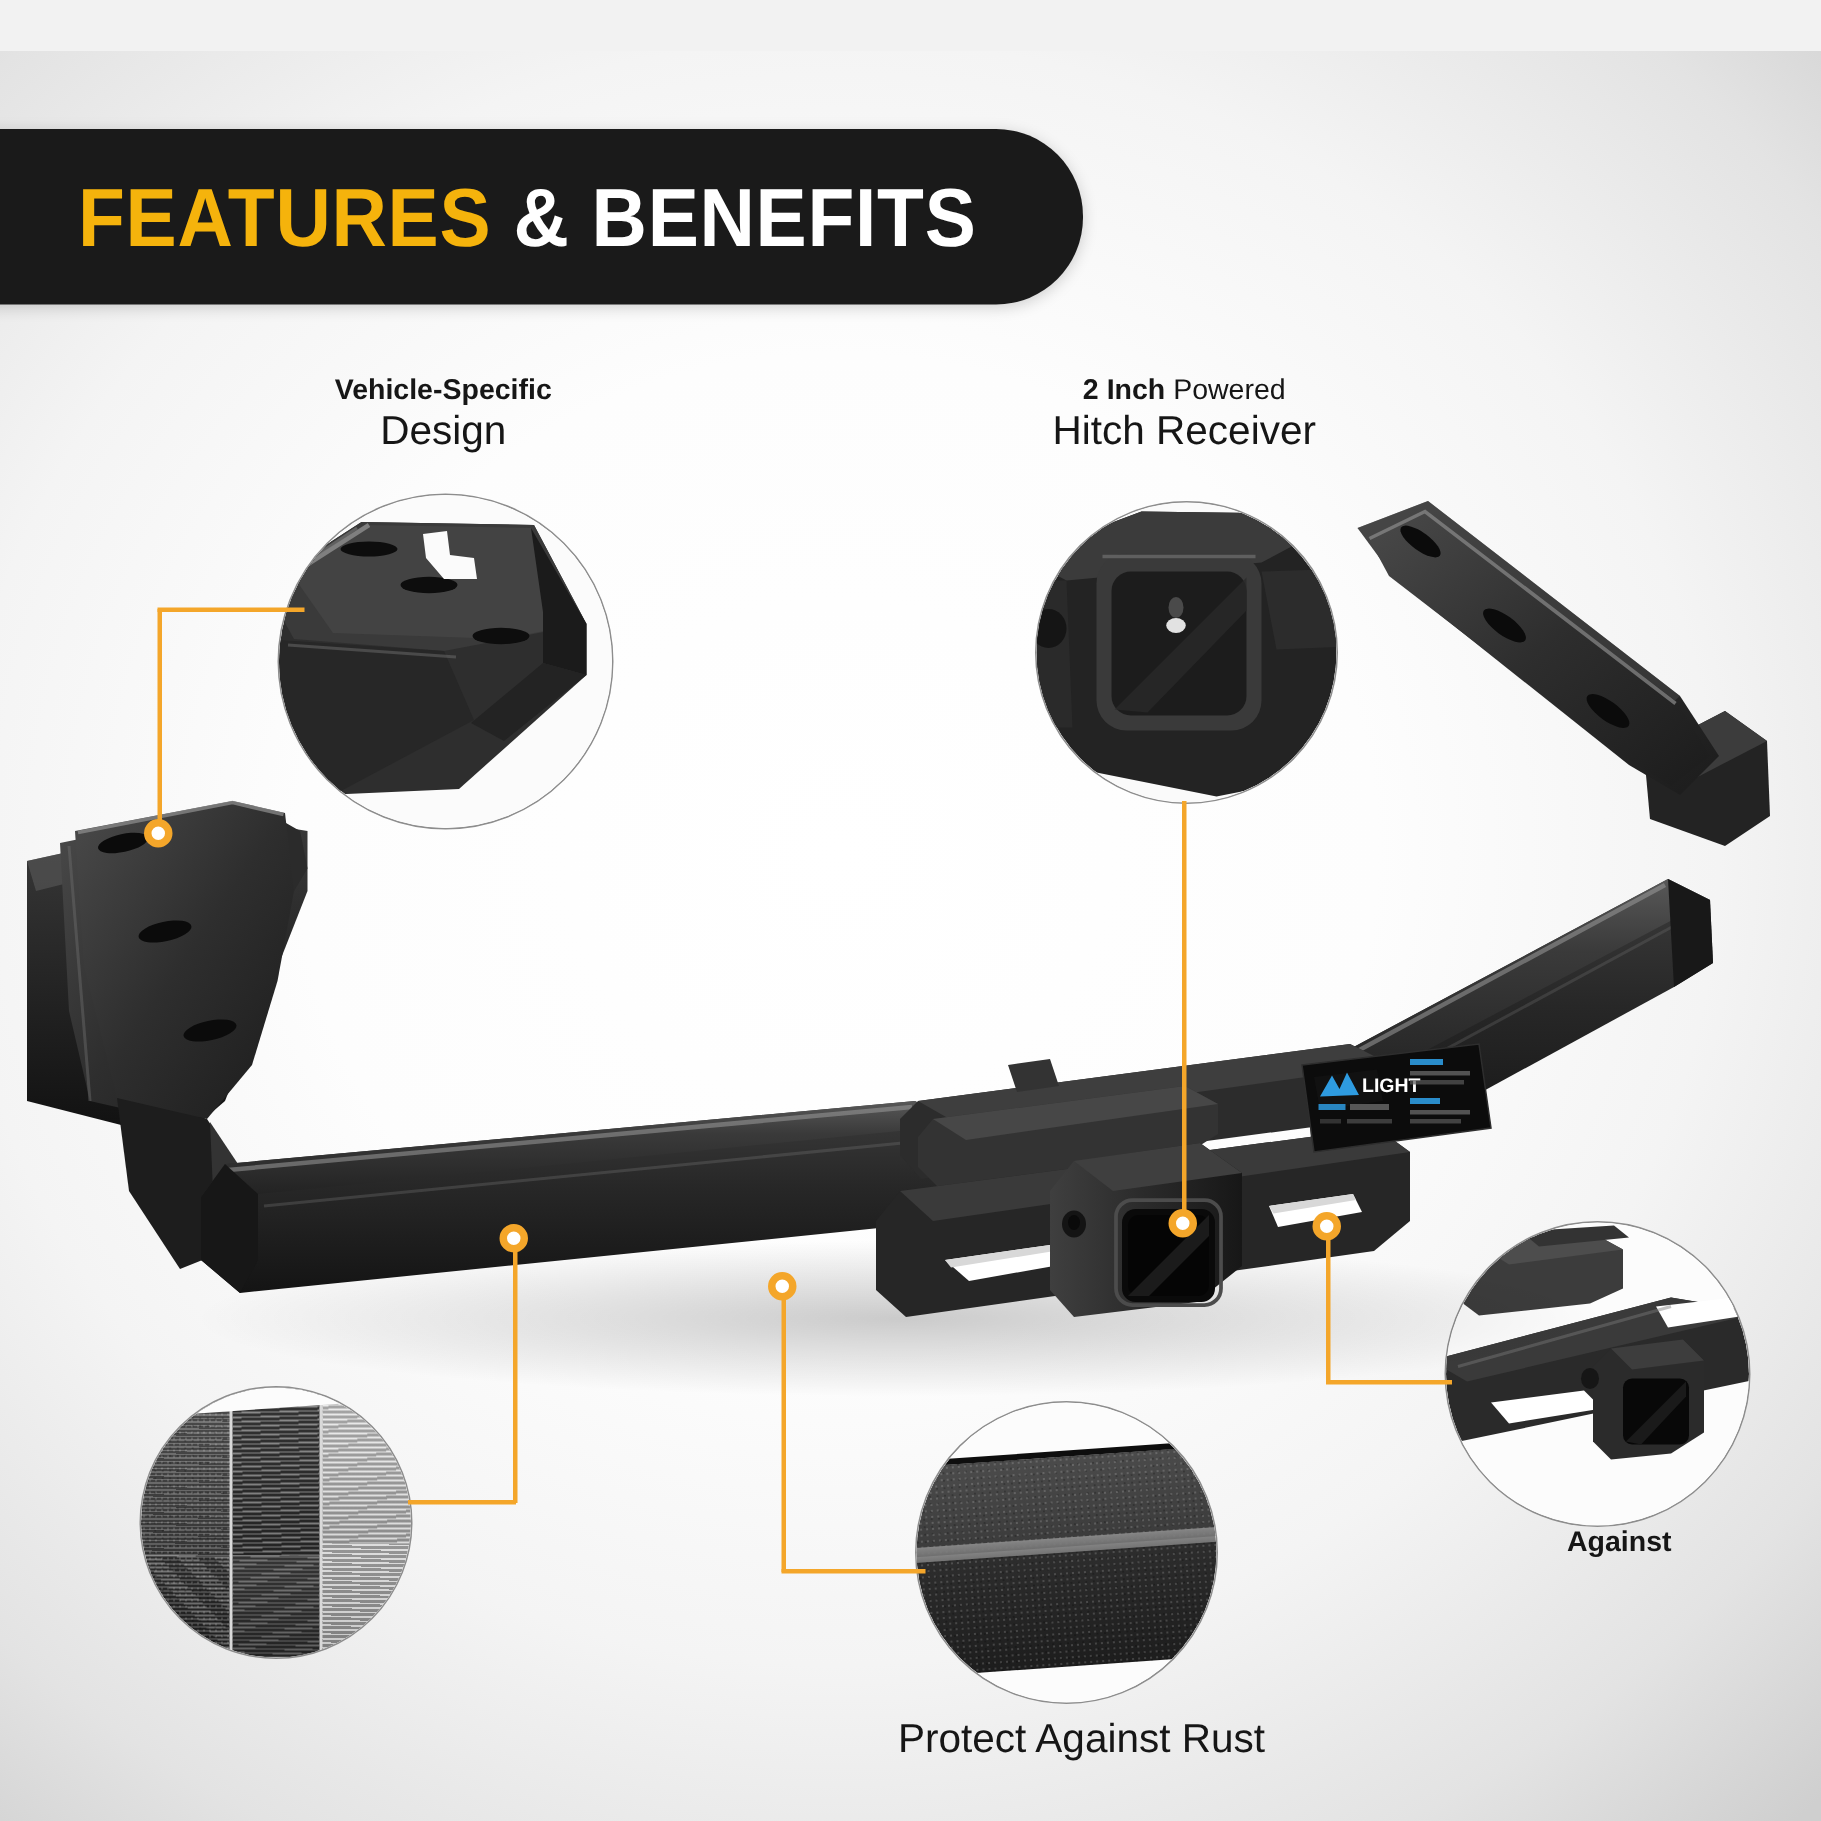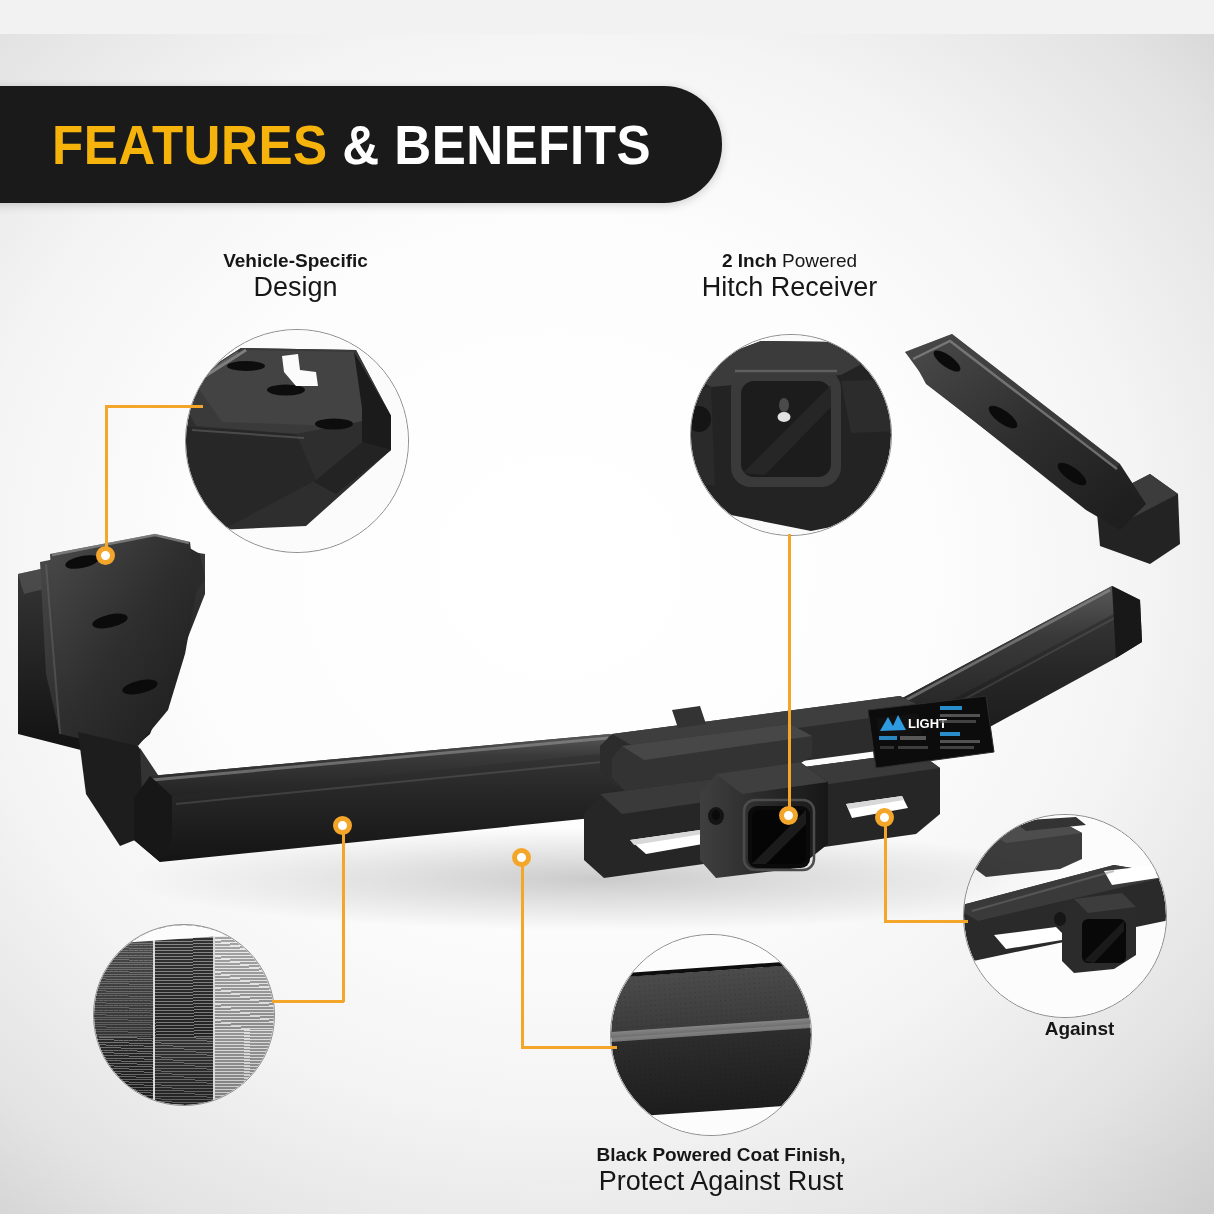--- a/index.html
+++ b/index.html
@@ -376,21 +376,20 @@
 
   <div class="label" style="left:617px;top:216px;width:345px;">
     <div class="l1"><b>2 Inch</b><span class="thin"> Powered</span></div>
     <div class="l2"><span class="thin">Hitch Receiver</span></div>
   </div>
 
   <div class="label" style="left:8px;top:1088px;width:358px;">
   </div>
 
   <div class="label" style="left:434px;top:1110px;width:574px;">
-    <div class="l1"><b>Black Powered Coat Finish,</b></div>
     <div class="l2"><span class="thin">Protect Against Rust</span></div>
   </div>
 
   <div class="label" style="left:952px;top:984px;width:255px;">
     <div class="l1"><b>Against</b></div>
   </div>
 
 </div>
 
 </body></html>

